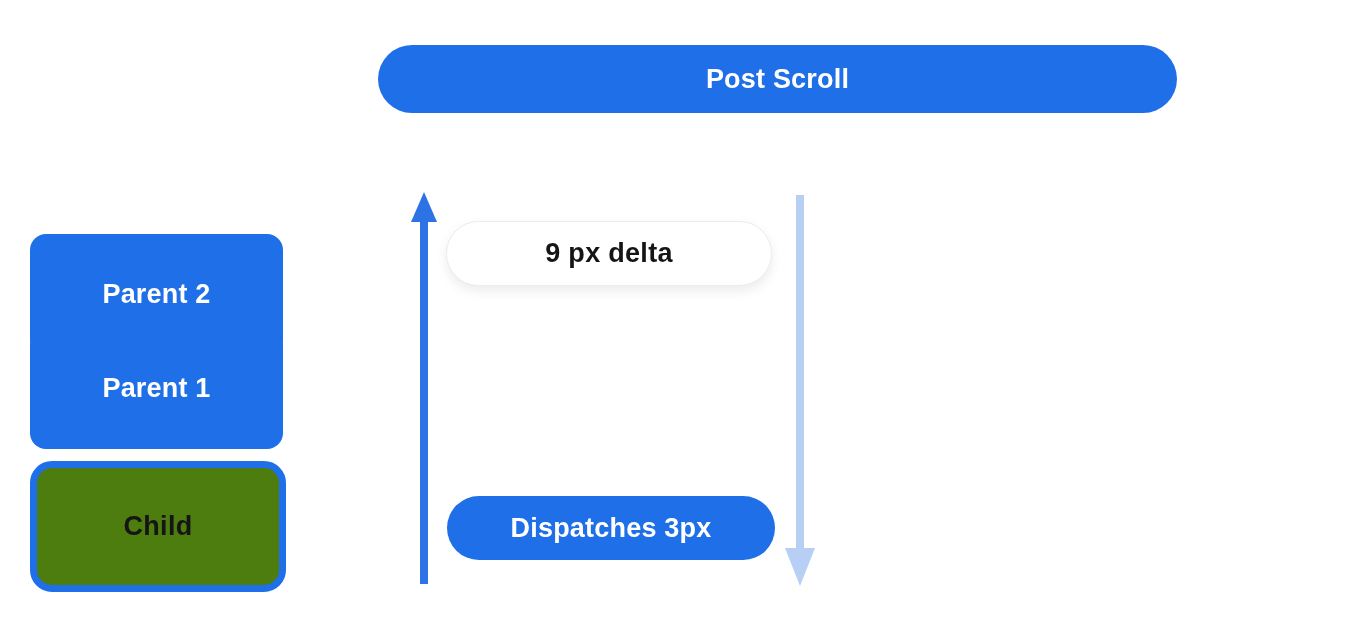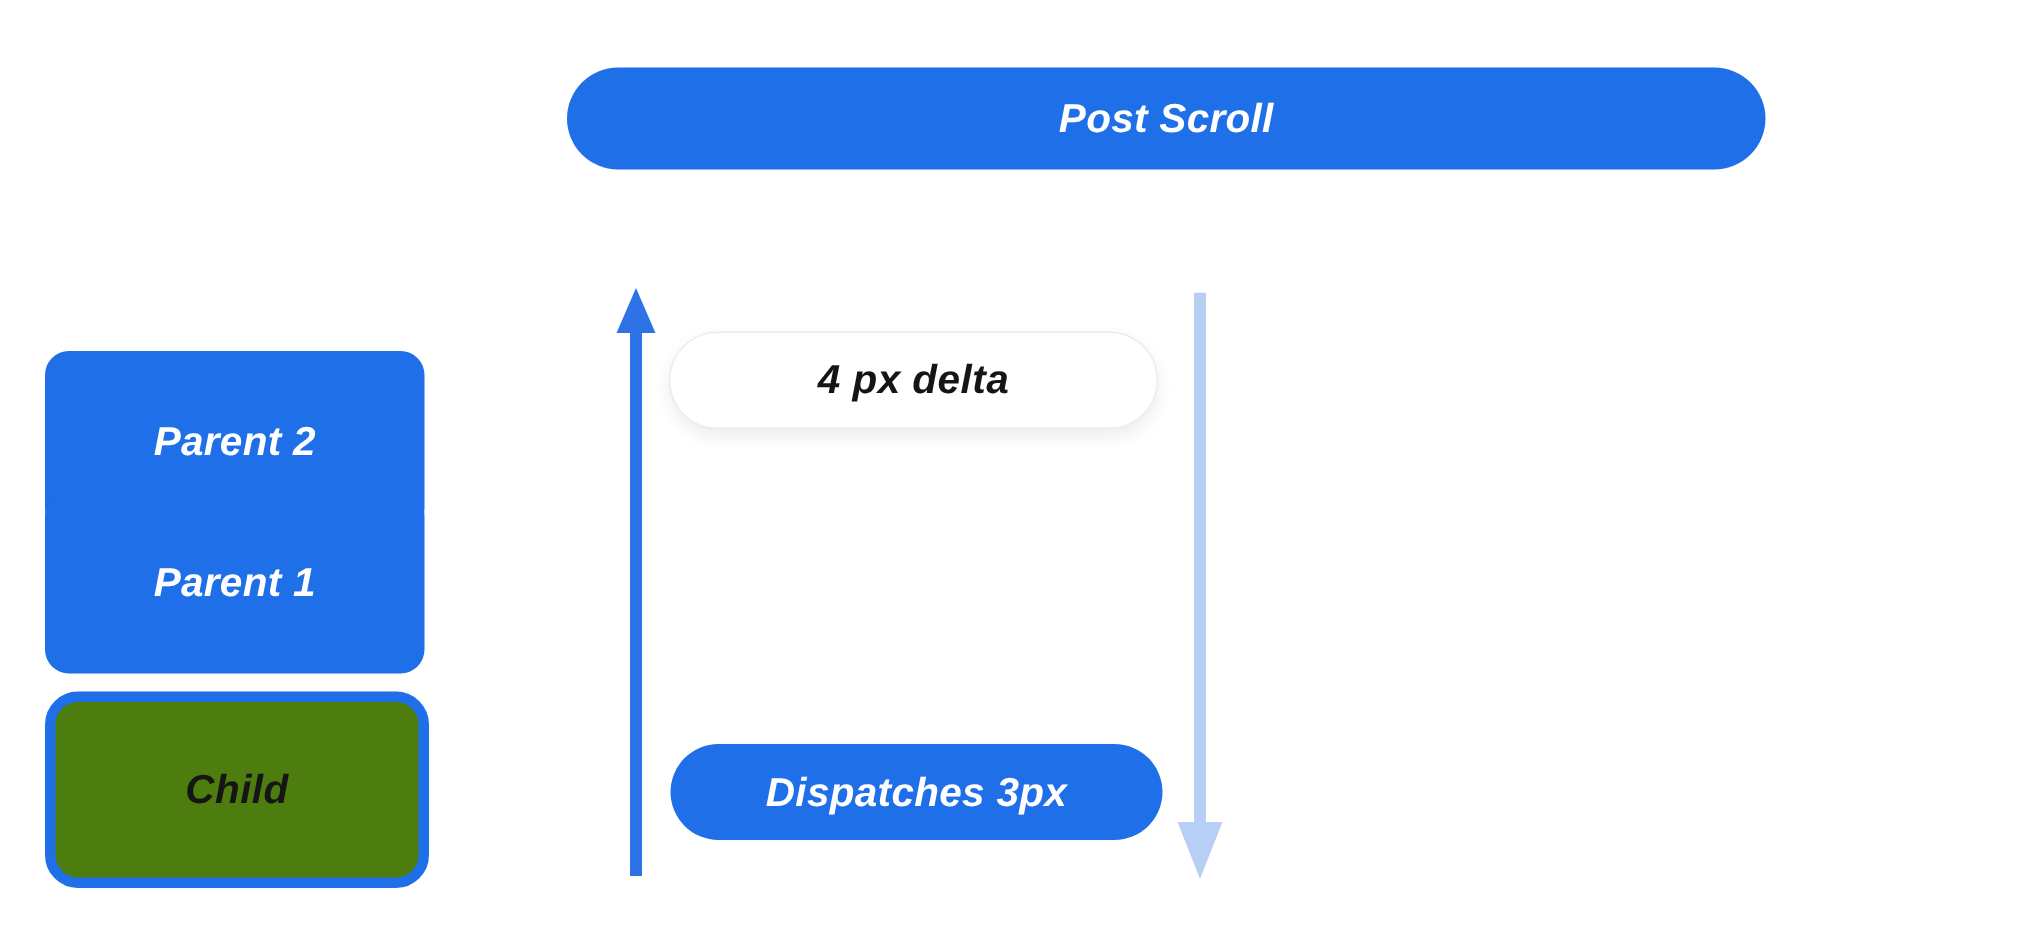--- a/index.html
+++ b/index.html
@@ -15,21 +15,20 @@
   html, body { background: var(--canvas-bg); }
   body {
     font-family: "Liberation Sans", "DejaVu Sans", sans-serif;
   }
   .canvas {
     position: relative;
     width: 1346px;
     height: 624px;
     background: var(--canvas-bg);
     overflow: hidden;
-    font-style: italic;
   }
   .pill, .box {
     position: absolute;
     display: flex;
     align-items: center;
     justify-content: center;
   }
   .header-pill {
     left: 378px; top: 45px;
     width: 799px; height: 68px;
@@ -118,21 +117,21 @@
       <polygon class="arrow-up-fill" points="14,0 27,30 1,30"></polygon>
       <rect class="arrow-up-fill" x="10" y="24" width="8" height="368"></rect>
     </svg>
 
     <svg class="arrow-svg arrow-down-svg" width="32" height="391" viewBox="0 0 32 391" aria-hidden="true">
       <rect class="arrow-down-fill" x="12" y="0" width="8" height="362"></rect>
       <polygon class="arrow-down-fill" points="16,391 1,353 31,353"></polygon>
     </svg>
 
     <div class="pill delta-pill">
-      <span>4 px delta</span>
+      <span>9 px delta</span>
     </div>
 
     <div class="pill dispatch-pill">
       <span>Dispatches 3px</span>
     </div>
 
   </div>
 
 </div>
 

